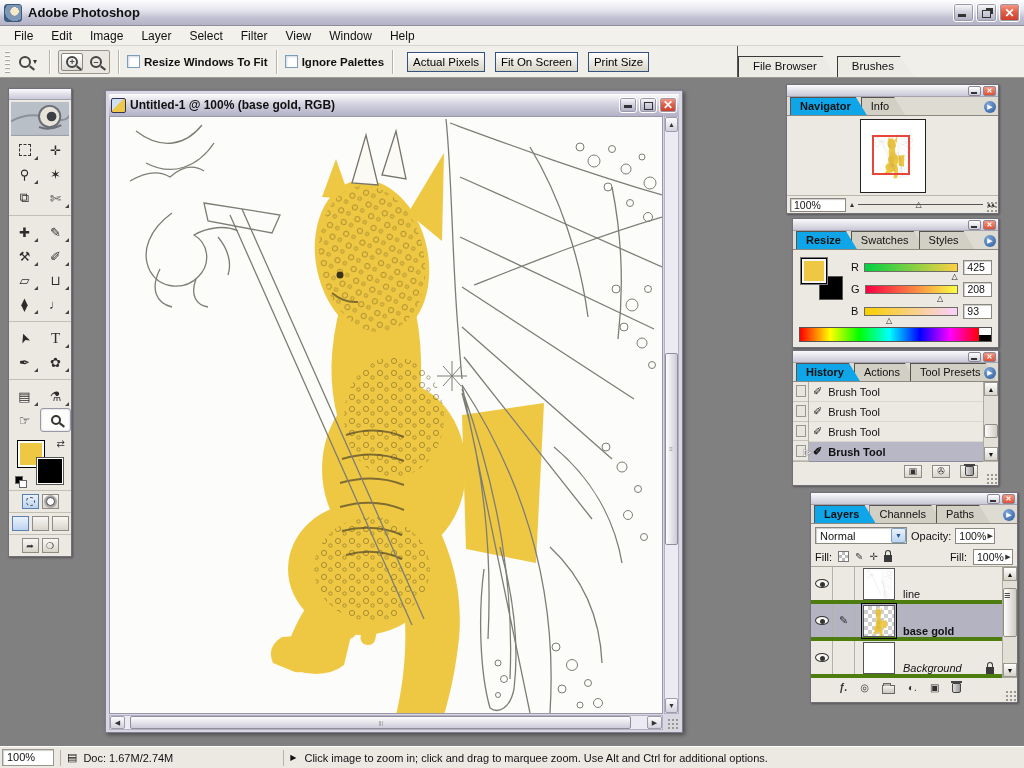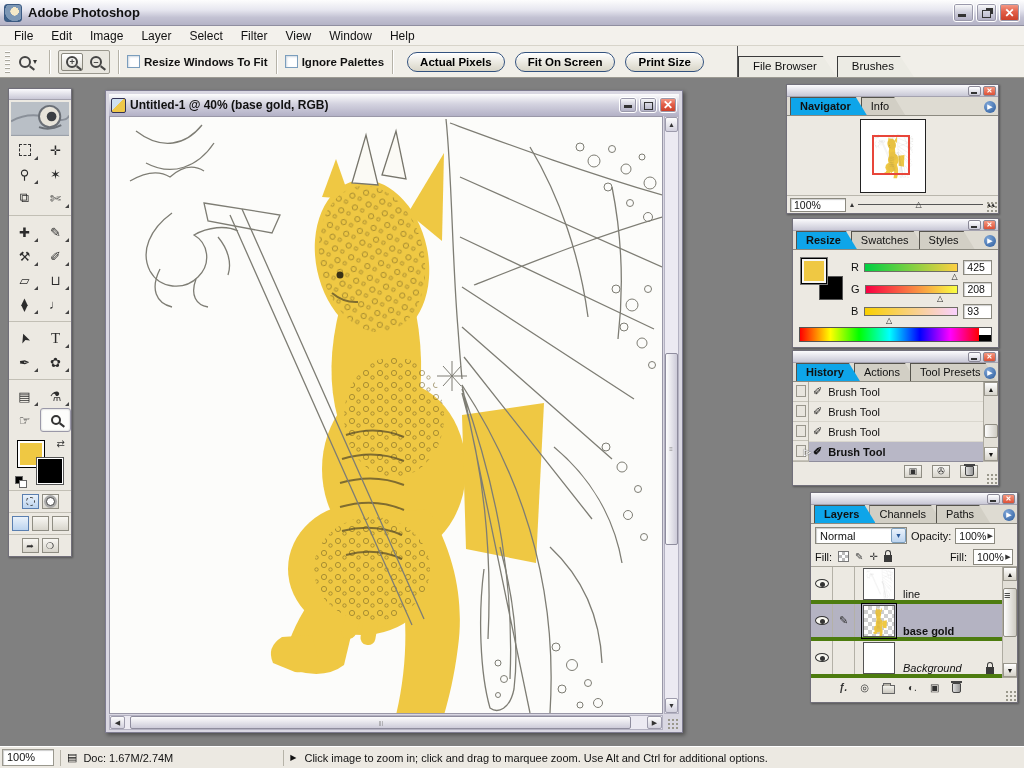--- a/index.html
+++ b/index.html
@@ -32,22 +32,22 @@
   .sep-v { width:1px; height:24px; background:#b6b3a8; margin:0 8px; box-shadow:1px 0 0 #fff; }
   .toolbtn32 { display:flex; align-items:center; gap:2px; padding:2px 4px; }
   .mag { width:12px; height:12px; border:2px solid #444; border-radius:50%; position:relative; display:flex; align-items:center; justify-content:center; font-size:9px; font-weight:bold; color:#444; }
   .mag::after { content:''; position:absolute; width:6px; height:2px; background:#444; right:-6px; bottom:-3px; transform:rotate(38deg); }
   .dropcaret { font-size:8px; color:#333; }
   .zoomgroup { display:flex; border:1px solid #9a988e; background:#e9e7e0; padding:2px; gap:2px; border-radius:2px; }
   .zoomgroup .zbtn { padding:2px 4px; border:1px solid transparent; border-radius:2px; }
   .zoomgroup .zbtn.sel { border-color:#8a887e; background:linear-gradient(#fff,#dedcd4); }
   .chk { width:13px; height:13px; background:#fff; border:1px solid #7b9ebd; box-shadow:inset 1px 1px 2px #cfd8e2; margin-right:4px; }
   .chkwrap { display:flex; align-items:center; font-size:11.5px;font-weight:bold; }
-  .xpbtn { border:1px solid #33527e; border-radius:10px; background:linear-gradient(#ffffff,#e8e6dd 60%,#d8d5c8);
-    padding:3px 12px; font-size:11.5px; margin-right:10px; box-shadow:0 1px 0 #fff inset;font-weight:bold; }
+  .xpbtn { border:1px solid #33527e; border-radius:0; background:linear-gradient(#ffffff,#e8e6dd 60%,#d8d5c8);
+    padding:3px 5px; font-size:11.5px; margin-right:10px; box-shadow:0 1px 0 #fff inset; }
   .well { margin-left:auto; display:flex; align-items:flex-end; height:100%; padding-top:6px; border-left:1px solid #555; }
   .welltab { position:relative; border:1px solid #3a3a3a; border-bottom:none; border-right:none; background:#ecebe4;
     padding:3px 20px 5px 14px; clip-path:polygon(0 0, calc(100% - 14px) 0, 100% 100%, 0 100%); font-size:11.5px; }
   .welltab::after { content:''; position:absolute; top:0; right:6px; width:1px; height:140%; background:#3a3a3a; transform:rotate(-35deg); transform-origin:top; }
 
   .statusbar { position:absolute; left:0; top:746px; width:1024px; height:22px; background:#ece9e2;
     border-top:1px solid #fff; display:flex; align-items:center; font-size:11px; }
   .zoombox { width:52px; height:17px; background:#fff; border:1px solid #9a988e; box-shadow:inset 1px 1px 1px #ccc; margin-left:2px; padding:1px 4px; }
   .statsep { width:1px; height:16px; background:#b6b3a8; margin:0 6px; }
 
@@ -477,21 +477,21 @@
       </div>
     <div class="modebtn">
         <span>❍</span>
       </div>
   </div>
 </div>
 
 <div class="docwin">
   <div class="doc-title">
     <div class="docicon"></div>
-    <span class="dtext">Untitled-1 @ 40% (base gold, RGB)</span>
+    <span class="dtext">Untitled-1 @ 100% (base gold, RGB)</span>
     <div class="winbtns">
       <div class="winbtn">
           <span class="minbar"></span>
         </div>
       <div class="winbtn">
           <span class="restore" style="box-shadow:none"></span>
         </div>
       <div class="winbtn close">
           <span>✕</span>
         </div>

